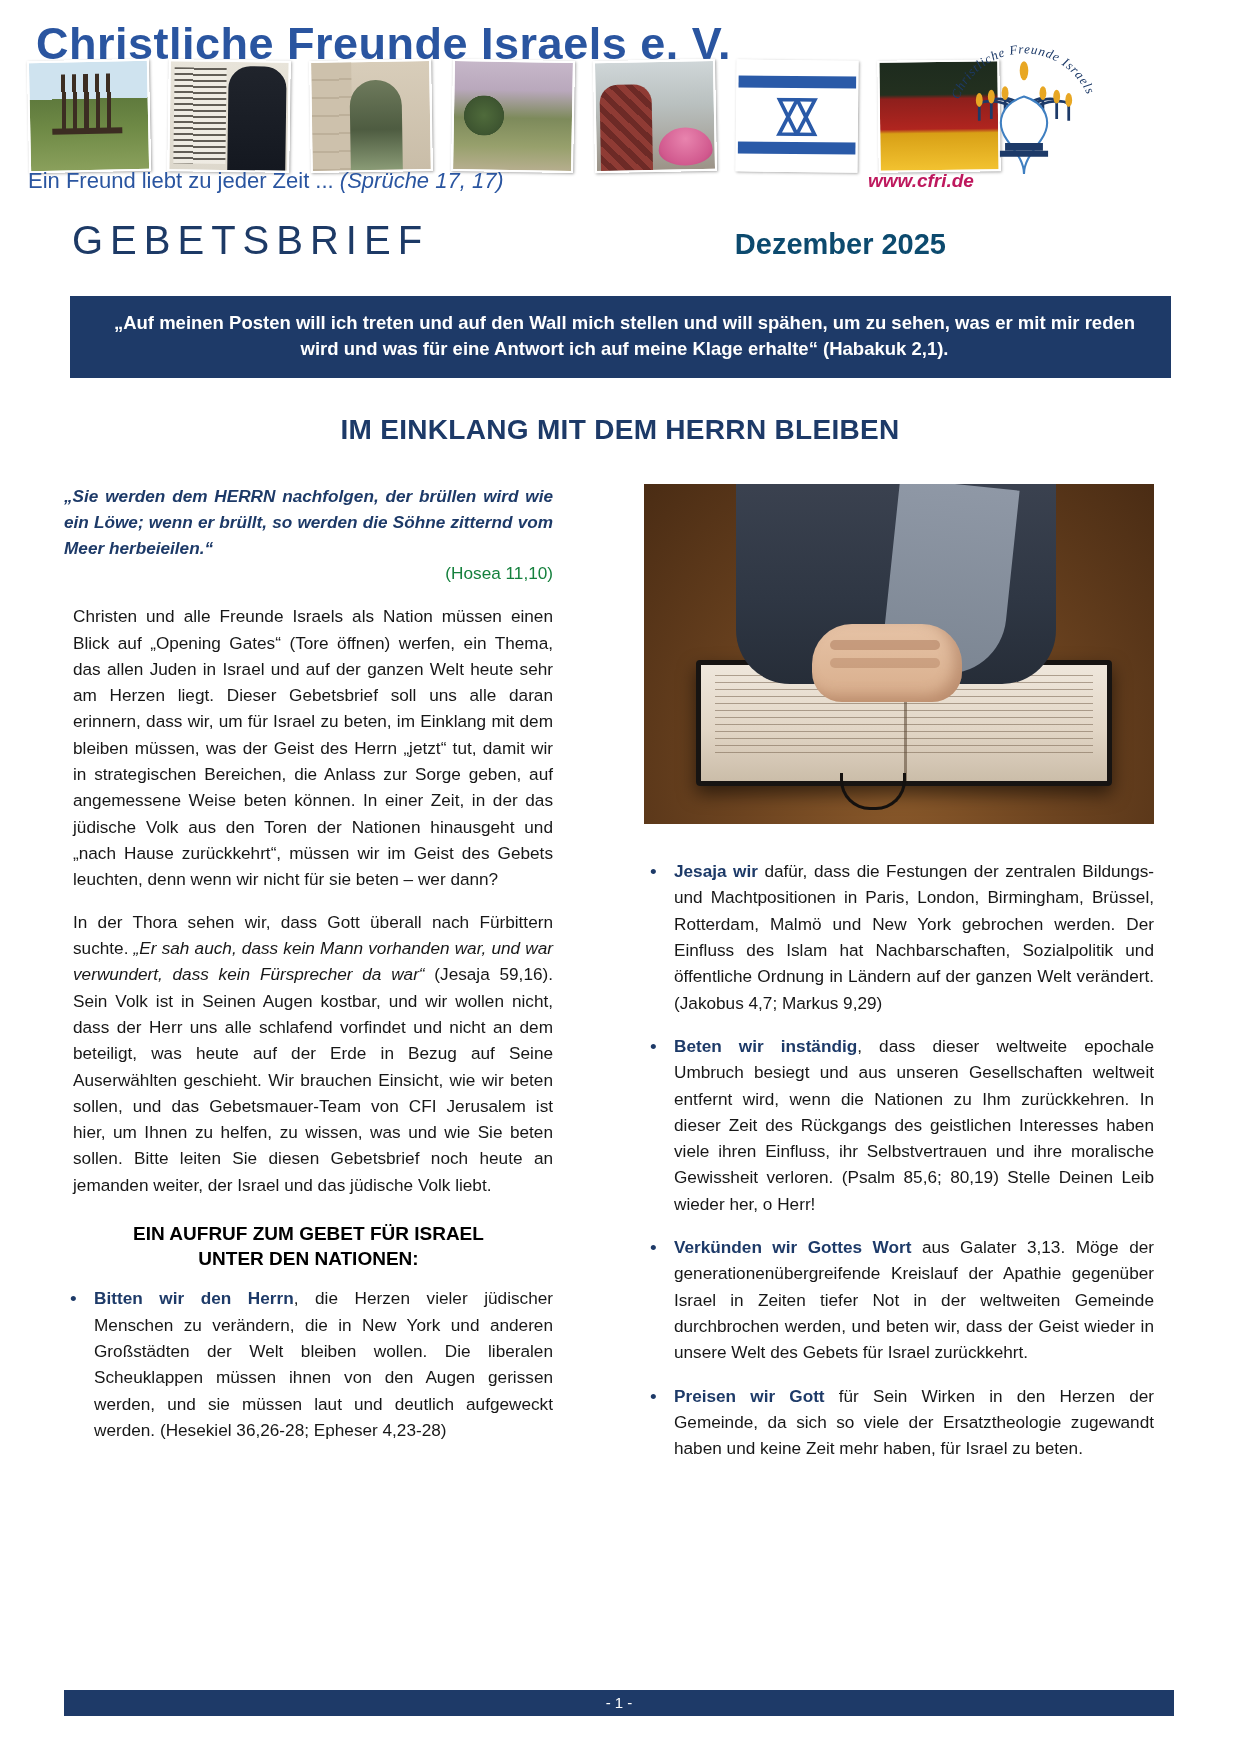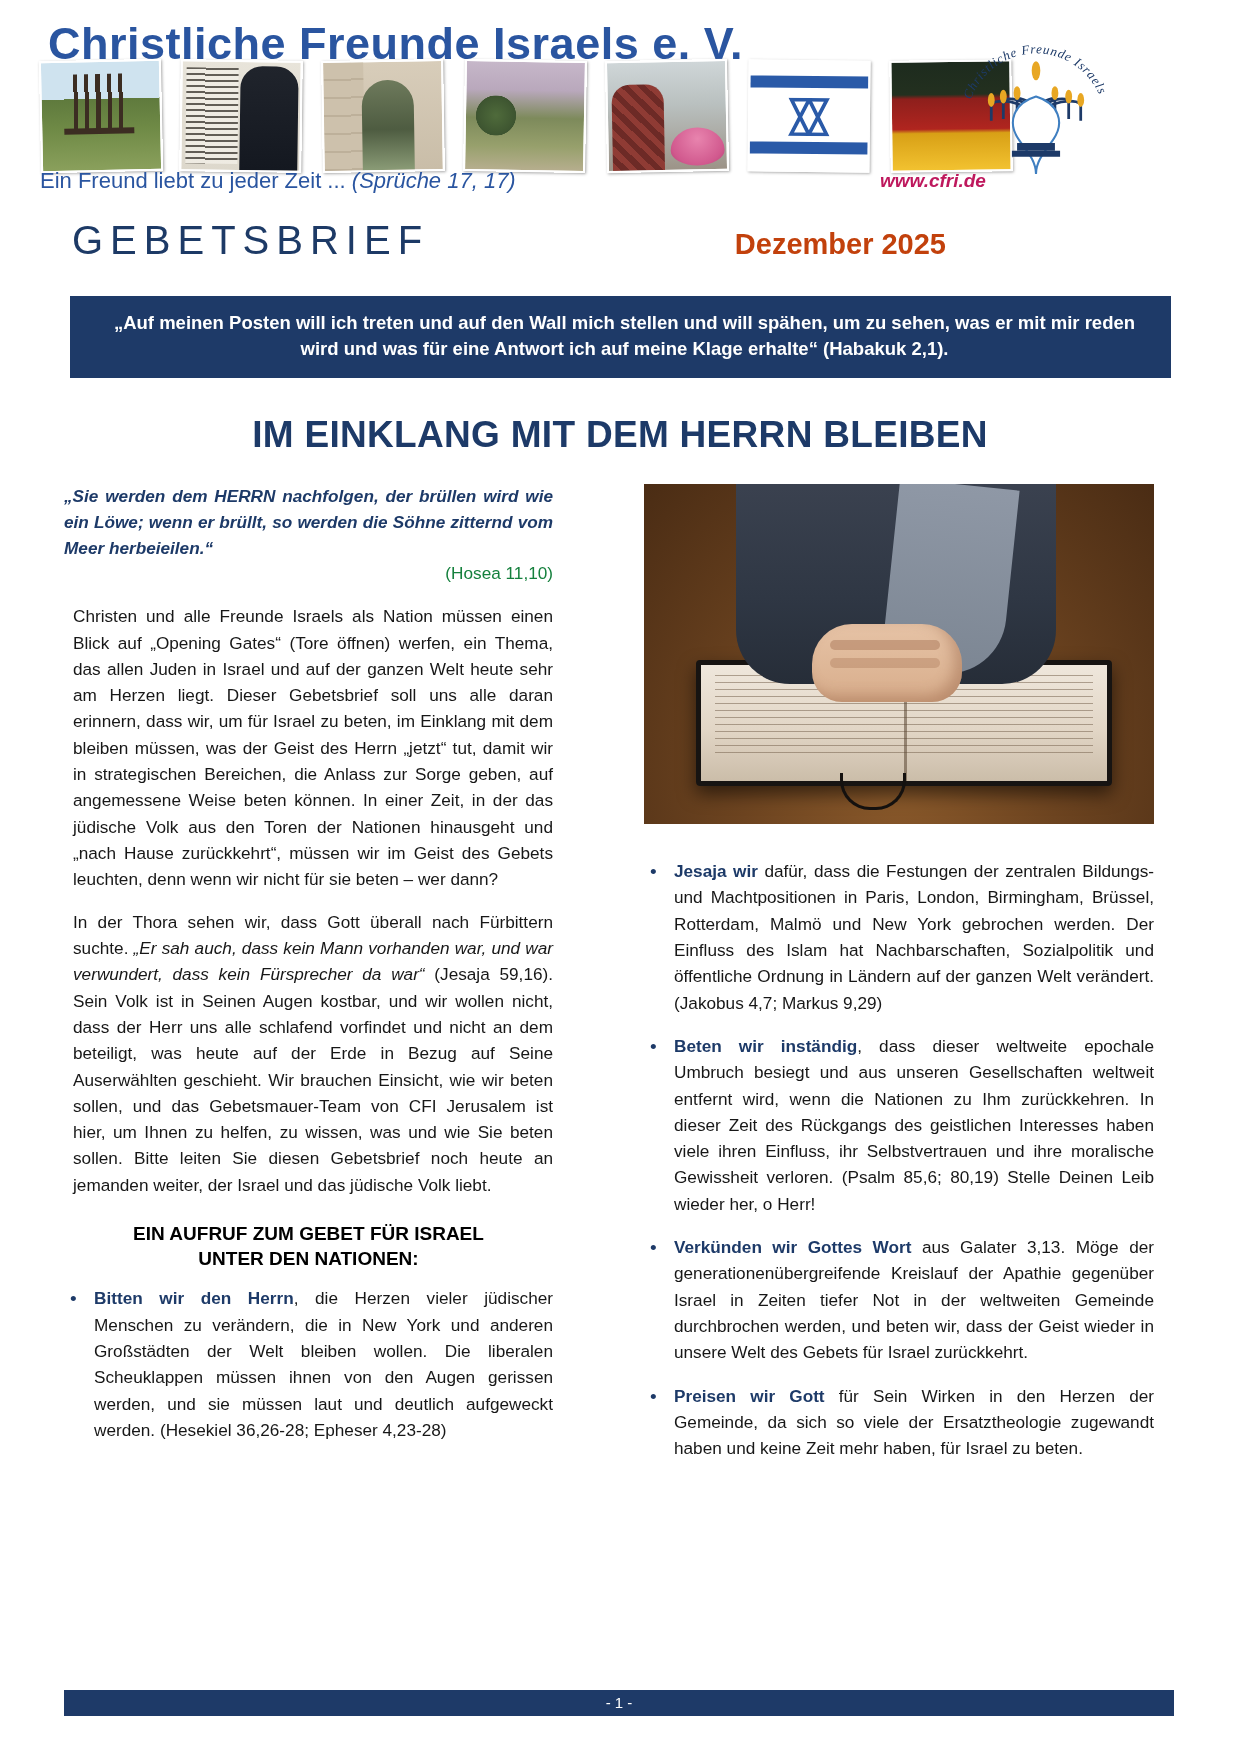--- a/index.html
+++ b/index.html
@@ -12,21 +12,21 @@
     height: 1754px;
     position: relative;
     font-family: "Liberation Sans", sans-serif;
     color: #1a1a1a;
     overflow: hidden;
   }
 
   
   .masthead {
     position: absolute;
-    left: 12px; top: 0;
+    left: 0; top: 0;
     width: 1128px;
     height: 205px;
   }
   .org-title {
     position: absolute;
     left: 36px;
     top: 18px;
     font-size: 45px;
     font-weight: bold;
     color: #2a55a0;
@@ -173,21 +173,21 @@
     letter-spacing: 7px;
     color: #1d3a66;
     font-family: "Liberation Sans", sans-serif;
   }
   .doc-date {
     position: absolute;
     right: 62px;
     top: 10px;
     font-size: 29px;
     font-weight: bold;
-    color: #c2410c;
+    color: #0c4a6e;
     font-family: "Liberation Sans", sans-serif;
   }
 
   
   .banner {
     position: absolute;
     left: 70px;
     top: 296px;
     width: 1101px;
     background: #1e3a68;
@@ -201,21 +201,21 @@
     font-family: "Liberation Sans", sans-serif;
   }
 
   
   .headline {
     position: absolute;
     left: 0;
     top: 414px;
     width: 1240px;
     text-align: center;
-    font-size: 37px;
+    font-size: 28px;
     font-weight: bold;
     color: #1d3a68;
     letter-spacing: 0.3px;
     font-family: "Liberation Sans", sans-serif;
   }
 
   
   .col {
     position: absolute;
     top: 484px;

